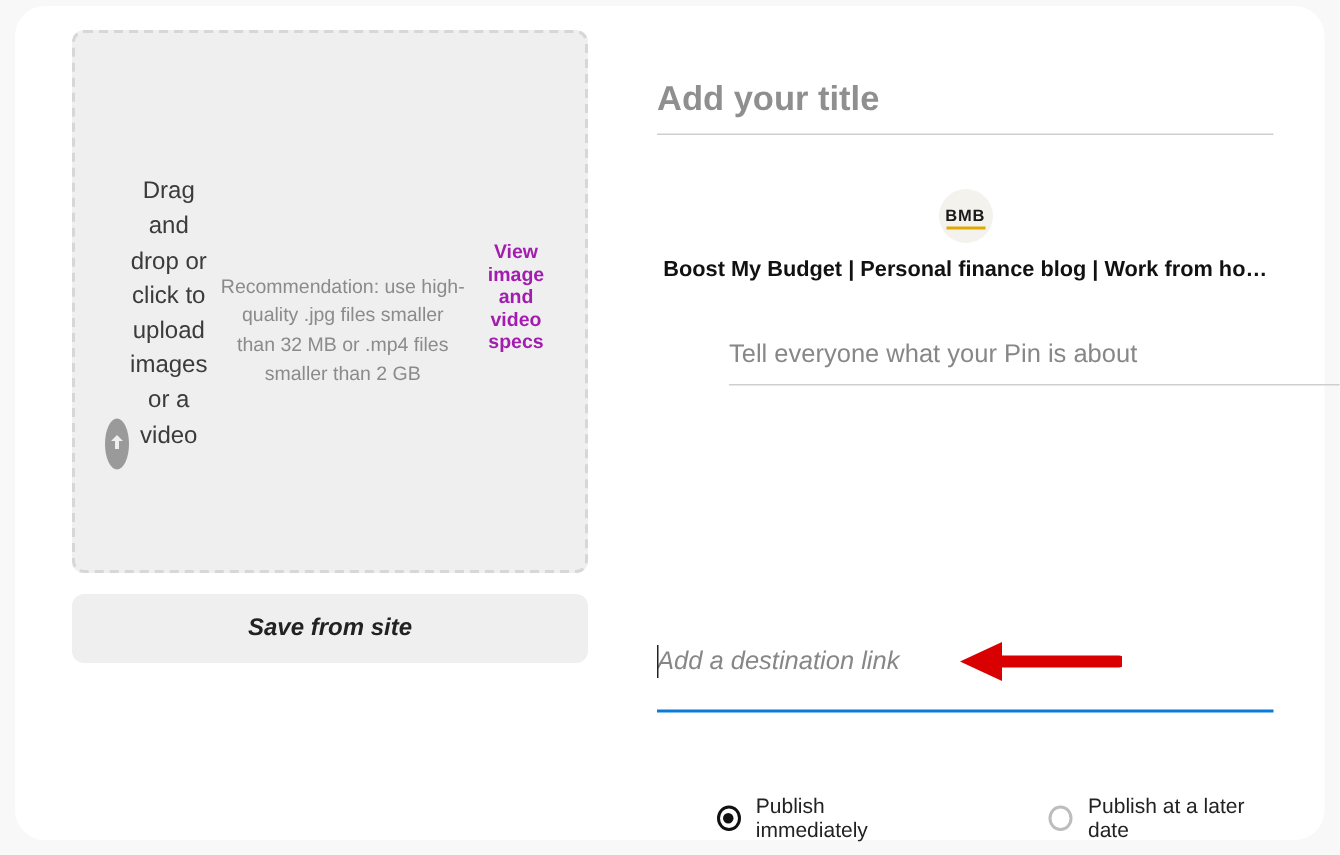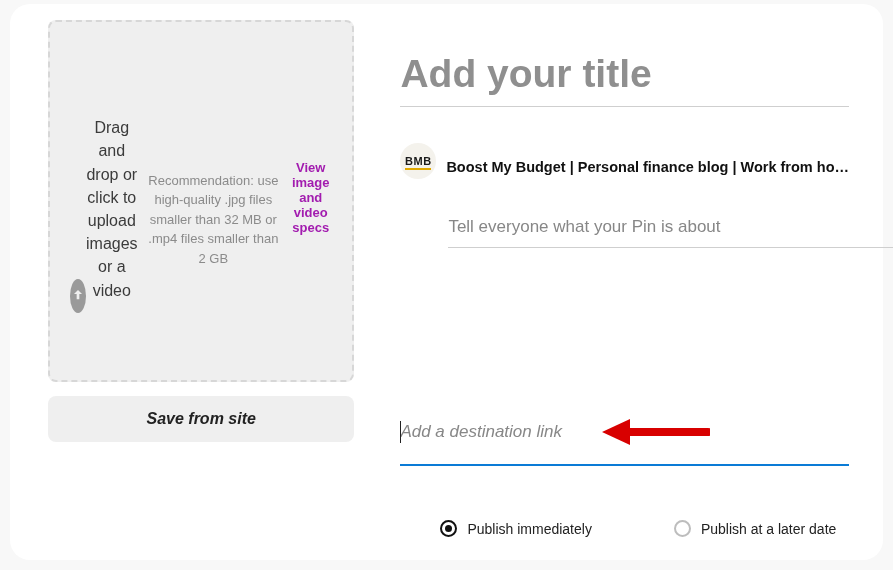--- a/index.html
+++ b/index.html
@@ -87,33 +87,34 @@
     .right-col {
       flex: 1;
       padding-top: 36px;
       display: flex;
       flex-direction: column;
     }
     .title-input {
       width: 100%;
       border: none;
       border-bottom: 1px solid #cfcfcf;
-      font-size: 39px;
+      font-size: 23px;
       font-weight: 700;
       color: #333;
       padding: 2px 0 10px 0;
       outline: none;
       background: transparent;
     }
     .title-input::placeholder { color: #8f8f8f; }
     .profile-row {
       display: flex;
       align-items: center;
       gap: 10px;
       margin-top: 36px;
+      flex-direction: column;
     }
     .avatar {
       width: 36px;
       height: 36px;
       border-radius: 50%;
       background: #f4f2ec;
       display: flex;
       align-items: center;
       justify-content: center;
       font-size: 11px;
@@ -130,21 +131,20 @@
       height:2px;
       background:#e0a800;
     }
     .profile-name {
       font-size: 14.5px;
       font-weight: 700;
       color: #111;
       white-space: nowrap;
       overflow: hidden;
       text-overflow: ellipsis;
-      margin-top: 12px;
     }
     .desc-input {
       margin-top: 36px;
       width: 100%;
       border: none;
       border-bottom: 1px solid #cfcfcf;
       font-size: 17px;
       color: #333;
       padding: 2px 0 10px 0;
       outline: none;

